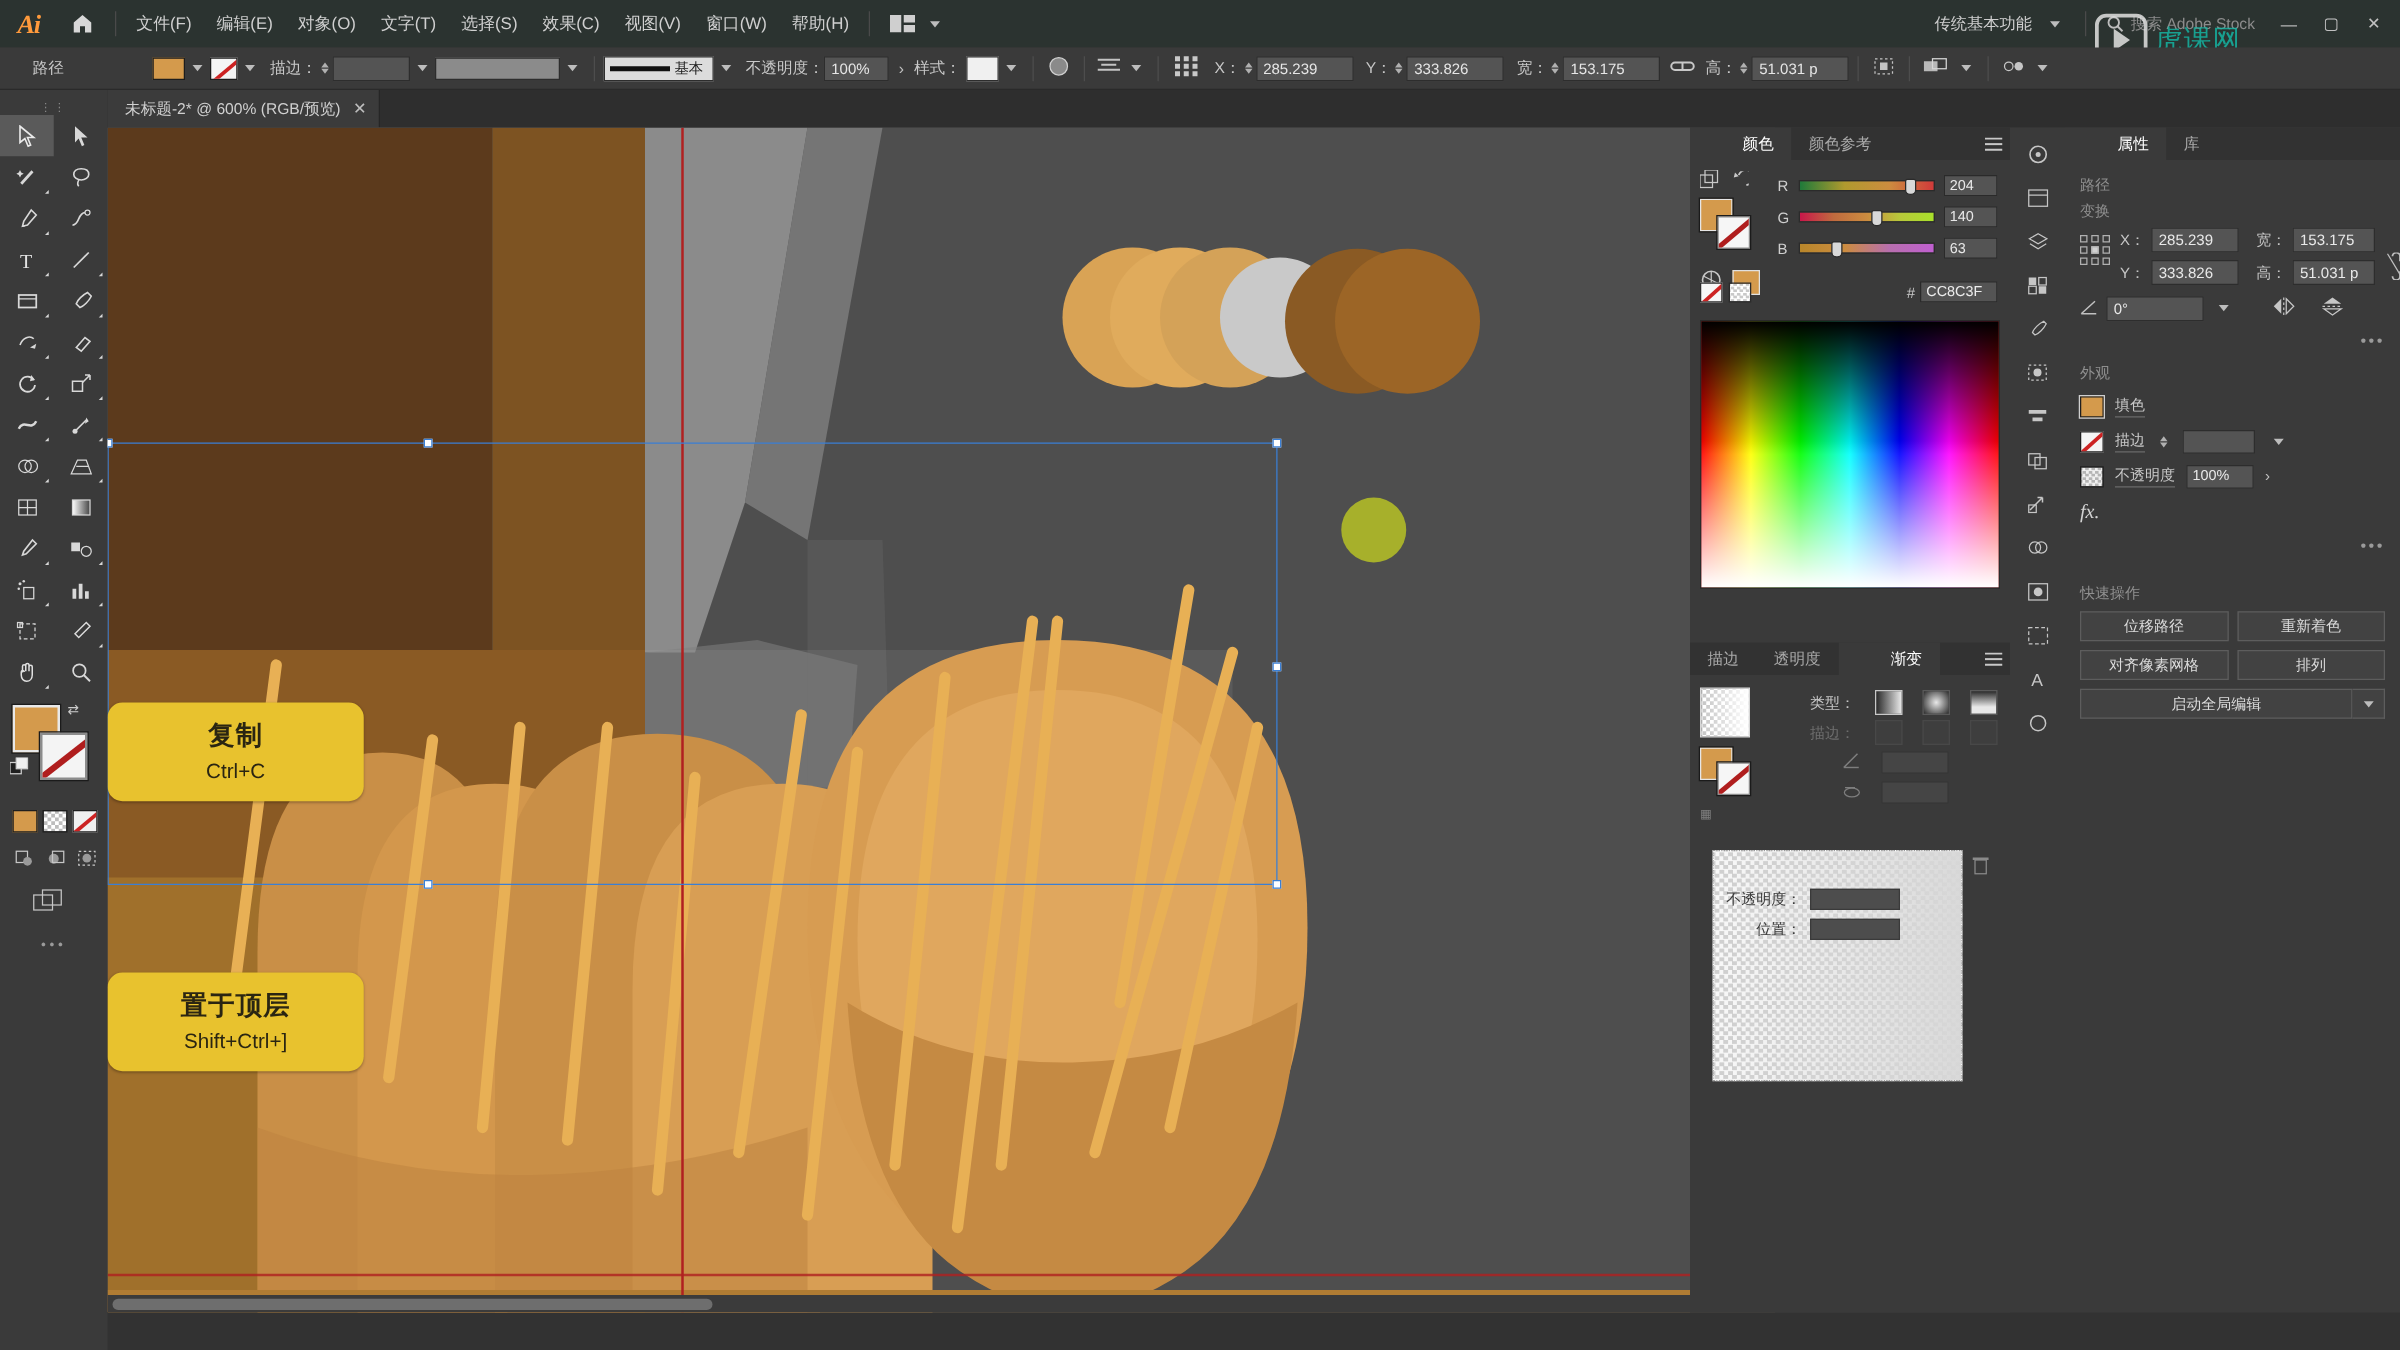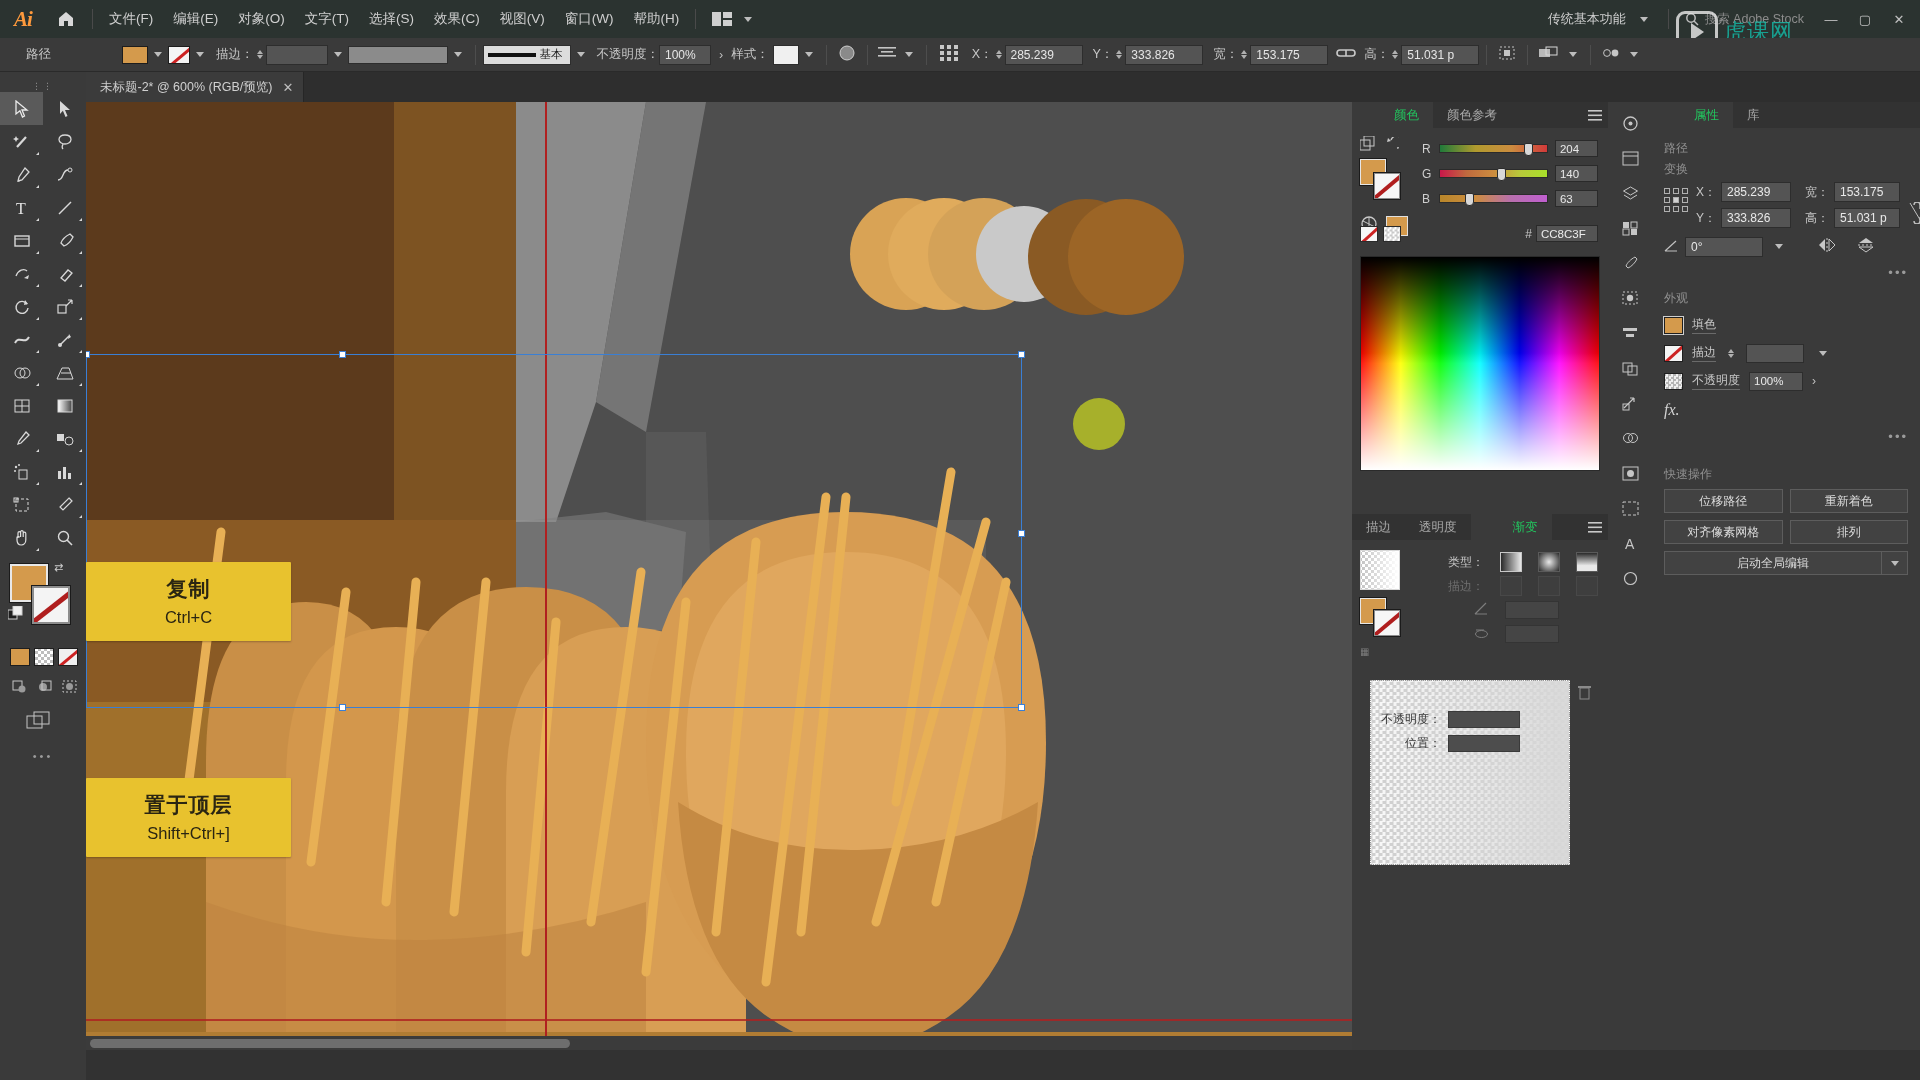--- a/index.html
+++ b/index.html
@@ -152,21 +152,21 @@
   .hthumb { position:absolute; left:4px; bottom:2px; width:480px; height:9px;
             background:#6e6e6e; border-radius:5px; }
 
   
   .selbox { position:absolute; border:1px solid #3a7fd5; pointer-events:none; }
   .handle { position:absolute; width:7px; height:7px; background:#ffffff;
             border:1px solid #3a7fd5; }
 
   
   .callout {
-    position:absolute; width:205px; background:#e8c22e; border-radius:1px;
+    position:absolute; width:205px; background:#e8c22e; border-radius:12px;
     color:#2a2512; text-align:center; box-shadow:0 1px 2px rgba(0,0,0,.25);
     padding:14px 6px 14px;
   }
   .callout .t1 { font-size:21px; font-weight:bold; line-height:1.25; letter-spacing:1px;}
   .callout .t2 { font-size:16.5px; margin-top:6px; font-family:"Liberation Sans",sans-serif; }
   .dockicons {
     position:absolute; right:268px; top:102px; width:44px; bottom:30px;
     background:#3a3a3a; display:flex; flex-direction:column; align-items:center;
     padding-top:10px; gap:13px;
   }
@@ -176,21 +176,21 @@
   
   .panel-col {
     position:absolute; right:312px; top:102px; width:256px; bottom:30px;
     background:#3a3a3a;
   }
   .panel-tabs {
     height:26px; background:#323232; display:flex; align-items:stretch;
   }
   .ptab { padding:0 14px; display:flex; align-items:center; font-size:12.5px;
           color:#a9a9a9; }
-  .ptab.act { background:#3a3a3a; color:#22c55e;padding-left:42px; }
+  .ptab.act { background:#3a3a3a; color:#ffffff;padding-left:42px; }
   .pmenu { margin-left:auto; width:26px; display:flex; align-items:center;
            justify-content:center; color:#c2c2c2; }
 
   .colorpanel { padding:8px 10px 6px 8px; position:relative; }
   .cp-left { position:absolute; left:8px; top:8px; width:56px; }
   .cp-row1 { display:flex; gap:8px; align-items:center; }
   .cp-fs { position:relative; width:46px; height:40px; margin-top:4px; }
   .cp-fill { position:absolute; left:0; top:0; width:26px; height:26px;
              background:#d49a4c; border:1px solid #e6e6e6; outline:1px solid #1b1b1b; }
   .cp-stroke { position:absolute; left:14px; top:14px; width:26px; height:26px;

